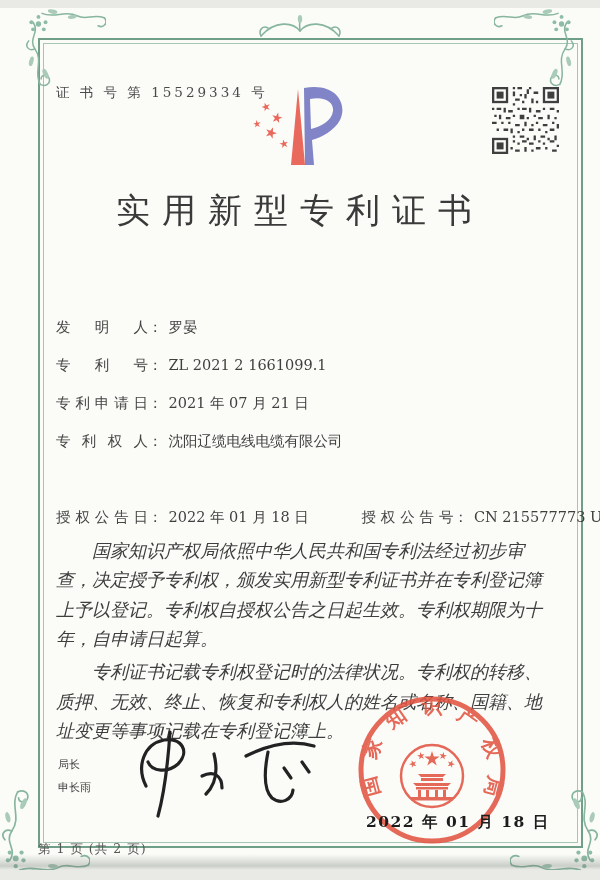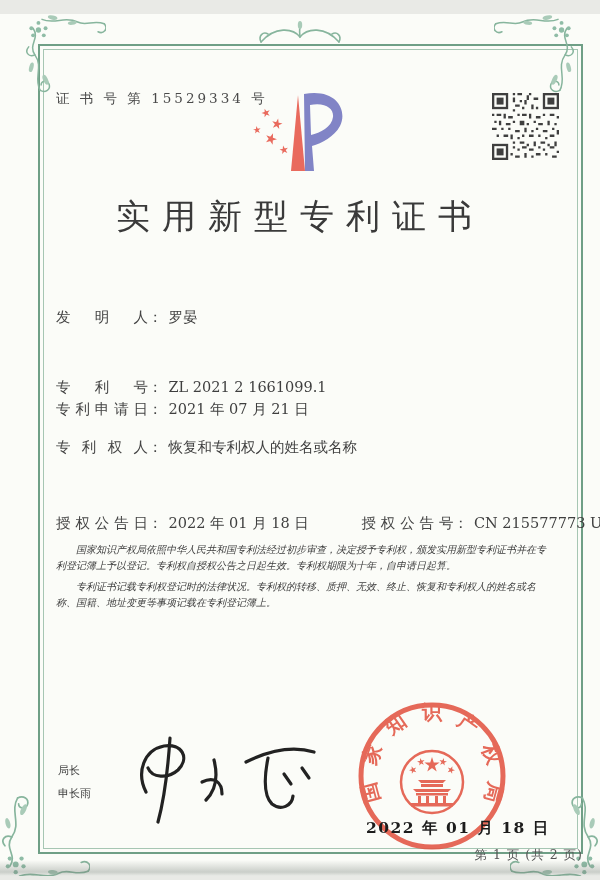--- a/index.html
+++ b/index.html
@@ -1,17 +1,17 @@
 <!DOCTYPE html>
 <html><head>
 <meta charset="utf-8">
 <style>
   html,body { margin:0; padding:0; background:#e9eae6; }
   .page {
-    position:relative; width:600px; height:862px; margin:14px auto;
+    position:relative; width:600px; height:862px; margin:8px auto;
     background:#fbfcf8; overflow:hidden;
     font-family:"DejaVu Serif","Liberation Serif",serif;
     color:#404040;
   }
   .frame { position:absolute; left:38px; top:30px; right:17px; bottom:22px;
     border:2px solid #6f9f86; }
   .frame-inner { position:absolute; inset:3px; border:1px solid #a6c6b3; }
   .orn { position:absolute; pointer-events:none; }
   .cert-no { position:absolute; left:56px; top:76px; font-size:13.5px;
     letter-spacing:3px; color:#4a4a4a; }
@@ -21,30 +21,30 @@
     font-size:34px; font-weight:500; color:#3a3a3a; letter-spacing:12px;
     text-indent:12px; margin:0; }
   .row { position:absolute; left:56px; font-size:14.5px; color:#444;
     white-space:nowrap; }
   .lbl { display:inline-block; width:92px; text-align:justify;
     text-align-last:justify; vertical-align:bottom; }
   .colon { margin-right:6px; }
   .val { color:#3f3f3f; }
   .grant-2 { margin-left:48px; }
   .paras { position:absolute; left:56px; top:528px; width:494px;
-    font-size:10px; line-height:1.63; color:#3e3e3e; font-style:italic; }
+    font-size:18px; line-height:1.63; color:#3e3e3e; font-style:italic; }
   .paras p { margin:0 0 4px 0; text-indent:2em; }
   .signatory { position:absolute; left:58px; top:746px; font-size:11px;
     color:#3c3c3c; line-height:2.05; font-style:normal; }
   .signature { position:absolute; left:118px; top:720px; }
   .seal { position:absolute; left:352px; top:682px; }
   .seal-date { position:absolute; left:366px; top:804px; font-size:15.5px;
     font-weight:600; letter-spacing:1.5px; color:#1c1c1c; }
   .footer { position:absolute; left:38px; right:17px; top:833px;
-    text-align:right; font-size:12.5px; color:#555; letter-spacing:1px; }
+    text-align:left; font-size:12.5px; color:#555; letter-spacing:1px; }
   .page-edge { position:absolute; left:0; right:0; bottom:0; height:16px;
     background:linear-gradient(180deg, rgba(0,0,0,0) 0%,
       rgba(110,120,112,0.35) 75%, rgba(110,120,112,0.12) 100%); }
 </style>
 </head>
 <body>
 
 <div class="page">
 
   <svg width="0" height="0" style="position:absolute" aria-hidden="true">
@@ -129,31 +129,31 @@
       M0,15h2v1h-2zM4,15h1v1h-1zM7,15h1v1h-1zM10,16h2v1h-2zM14,15h1v2h-1zM17,16h1v1h-1zM19,15h1v1h-1zM22,16h2v1h-2zM26,15h1v1h-1zM28,16h1v2h-1z
       M2,18h1v1h-1zM5,18h2v1h-2zM8,18h1v2h-1zM11,19h1v1h-1zM13,18h1v1h-1zM16,18h2v1h-2zM20,18h1v1h-1zM23,19h1v1h-1zM25,18h2v1h-2z
       M9,21h1v1h-1zM12,21h2v1h-2zM15,22h1v1h-1zM18,21h1v2h-1zM21,21h2v1h-2zM24,22h1v1h-1zM27,21h1v2h-1z
       M9,23h1v1h-1zM11,24h1v1h-1zM13,23h2v1h-2zM16,24h2v1h-2zM20,23h1v1h-1zM22,24h1v1h-1zM25,23h2v1h-2z
       M8,26h1v1h-1zM10,27h2v1h-2zM14,26h1v2h-1zM17,27h1v1h-1zM19,26h2v1h-2zM23,26h1v1h-1zM26,27h2v1h-2zM28,25h1v1h-1z"></path>
     </g>
   </svg>
 
   <h1 class="title">实用新型专利证书</h1>
 
-  <div class="row" style="top:294px">
+  <div class="row" style="top:310px">
     <span class="lbl">发明人</span><span class="colon">：</span><span class="val">罗晏</span>
   </div>
-  <div class="row" style="top:364px">
+  <div class="row" style="top:348px">
     <span class="lbl">专利号</span><span class="colon">：</span><span class="val">ZL 2021 2 1661099.1</span>
   </div>
   <div class="row" style="top:386px">
     <span class="lbl">专利申请日</span><span class="colon">：</span><span class="val">2021 年 07 月 21 日</span>
   </div>
   <div class="row" style="top:424px">
-    <span class="lbl">专利权人</span><span class="colon">：</span><span class="val">恢复和专利权人的姓名或名称</span>
+    <span class="lbl">专利权人</span><span class="colon">：</span><span class="val">沈阳辽缆电线电缆有限公司</span>
   </div>
   <div class="row" style="top:500px">
     <span>
       <span class="lbl">授权公告日</span><span class="colon">：</span><span class="val">2022 年 01 月 18 日</span>
     </span>
     <span class="grant-2">
       <span class="lbl">授权公告号</span><span class="colon">：</span><span class="val">CN 215577773 U</span>
     </span>
   </div>
 

